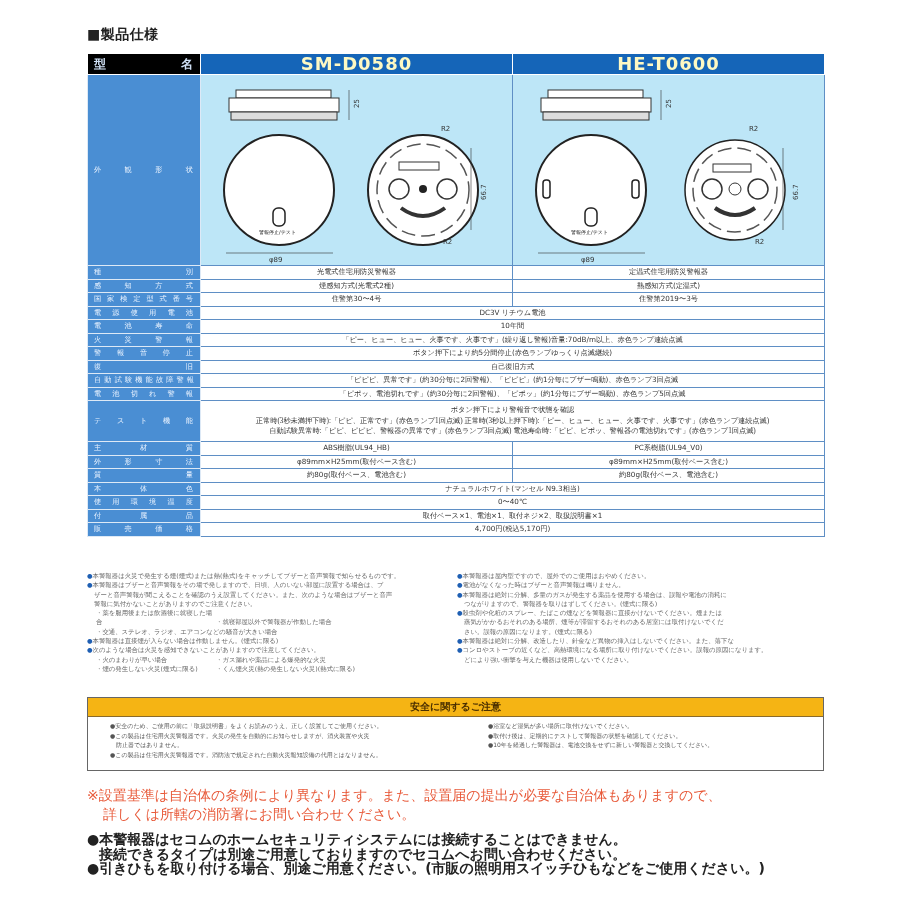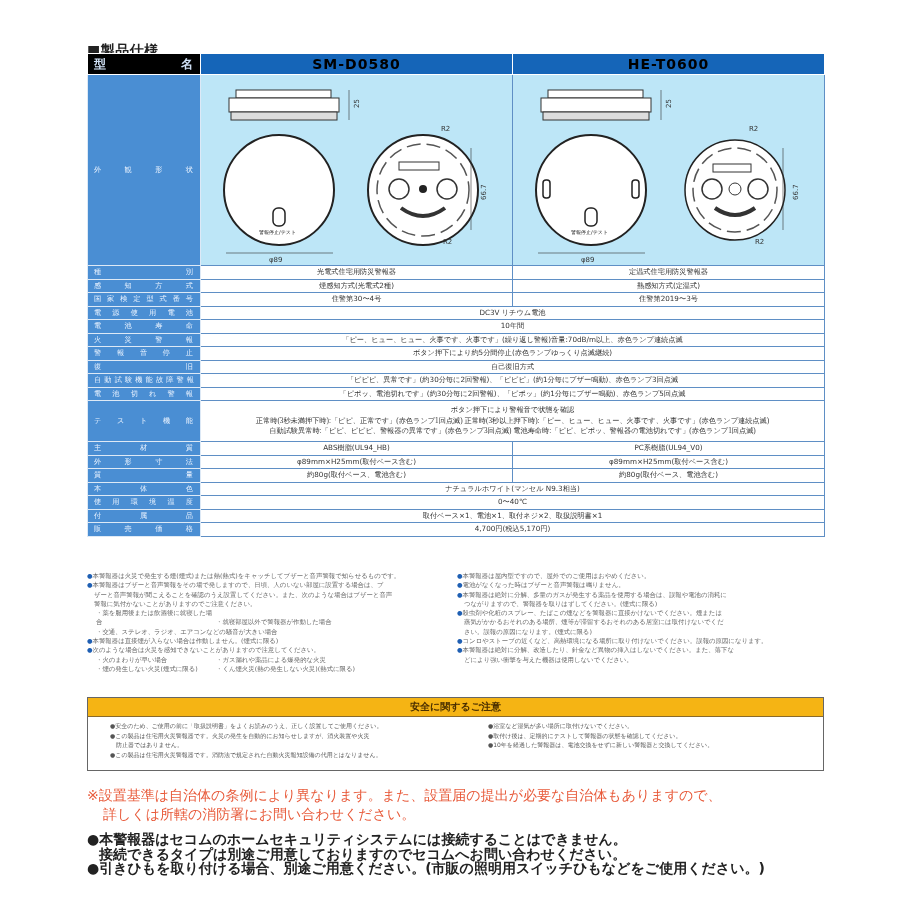--- a/index.html
+++ b/index.html
@@ -2,21 +2,21 @@
 <html><head>
 <meta charset="utf-8">
 <style>
   html, body { margin:0; padding:0; background:#ffffff; }
   body { width:900px; height:900px; position:relative; font-family:"DejaVu Sans", sans-serif; color:#333; overflow:hidden; }
   .wrap { position:absolute; left:87px; top:24px; width:737px; }
   .title { font-size:14px; font-weight:bold; color:#222; height:20px; line-height:20px; margin-bottom:4px; letter-spacing:0.5px; }
   table.spec { width:737px; border-collapse:collapse; table-layout:fixed; }
   table.spec td { border:1px solid #5f8fc5; font-size:7.2px; text-align:center; padding:0; height:12.5px; line-height:12px; white-space:nowrap; color:#333; }
   table.spec td.lbl { background:#4a8ed3; color:#e8f2ff; text-align:justify; text-align-last:justify; padding:0 6px; font-size:7.2px; letter-spacing:1px; width:100px; border-color:#dde9f6; }
-  table.spec tr.model td { background:#1565b8; color:#000000; font-size:14px; font-weight:bold; height:20px; letter-spacing:1px; border-color:#fff; }
+  table.spec tr.model td { background:#1565b8; color:#fef9c3; font-size:18px; font-weight:bold; height:20px; letter-spacing:1px; border-color:#fff; }
   table.spec tr.model td.lbl { background:#000000; font-size:12px; font-weight:bold; color:#cfe0f5; }
   table.spec tr.img td { background:#bde6f7; height:190px; }
   table.spec tr.img td.lbl { background:#4a8ed3; }
   table.spec tr.test td { height:40px; line-height:10.5px;font-family:Liberation Serif, serif; }
   .notes { position:absolute; left:87px; top:572px; width:737px; font-size:6.4px; color:#666; line-height:9.3px; }
   .notes .col { position:absolute; top:0; width:370px; }
   .notes .col.left { left:0; }
   .notes .col.right { left:370px; width:367px; }
   .notes .b { color:#1f5fb3; }
   .notes .ind { padding-left:7px; }
@@ -30,21 +30,21 @@
   .safety .sc.r { left:400px; width:330px; }
   .warn { position:absolute; left:87px; top:786px; font-size:14px; color:#e85a3a; line-height:19px; }
   .warn .ind2 { padding-left:16px; }
   .bot { position:absolute; left:87px; top:832px; font-size:14px; color:#222; font-weight:bold; line-height:14.5px; }
   .bot .ind { padding-left:12px; }
   svg { display:block; }
 </style>
 </head>
 <body>
 
-<div class="title" style="position:absolute;left:87px;top:40px;">■製品仕様</div>
+<div class="title" style="position:absolute;left:87px;top:24px;">■製品仕様</div>
 
 <div class="wrap" style="top:53px;">
 <table class="spec">
   <colgroup>
         <col style="width:113px">
         <col style="width:312px">
         <col style="width:312px">
       </colgroup>
   <tbody>
         <tr class="model">
@@ -211,22 +211,22 @@
     <div class="sub"><span>・煙の発生しない火災(煙式に限る)</span><span style="width:auto">・くん煙火災(熱の発生しない火災)(熱式に限る)</span></div>
   </div>
   <div class="col right">
     <div><span class="b">●</span><span>本警報器は屋内型ですので、屋外でのご使用はおやめください。</span></div>
     <div><span class="b">●</span><span>電池がなくなった時はブザーと音声警報は鳴りません。</span></div>
     <div><span class="b">●</span><span>本警報器は絶対に分解、多量のガスが発生する薬品を使用する場合は、誤報や電池の消耗に</span></div>
     <div class="ind">つながりますので、警報器を取りはずしてください。(煙式に限る)</div>
     <div><span class="b">●</span><span>殺虫剤や化粧のスプレー、たばこの煙などを警報器に直接かけないでください。煙または</span></div>
     <div class="ind">蒸気がかかるおそれのある場所、煙等が滞留するおそれのある居室には取付けないでくだ</div>
     <div class="ind">さい。誤報の原因になります。(煙式に限る)</div>
+    <div><span class="b">●</span><span>本警報器は絶対に分解、改造したり、針金など異物の挿入はしないでください。また、落下な</span></div>
     <div><span class="b">●</span><span>コンロやストーブの近くなど、高熱環境になる場所に取り付けないでください。誤報の原因になります。</span></div>
-    <div><span class="b">●</span><span>本警報器は絶対に分解、改造したり、針金など異物の挿入はしないでください。また、落下な</span></div>
     <div class="ind">どにより強い衝撃を与えた機器は使用しないでください。</div>
   </div>
 </div>
 
 <div class="safety">
   <div class="hd">安全に関するご注意</div>
   <div class="body">
     <div class="sc l">
       <div>●安全のため、ご使用の前に「取扱説明書」をよくお読みのうえ、正しく設置してご使用ください。</div>
       <div>●この製品は住宅用火災警報器です。火災の発生を自動的にお知らせしますが、消火装置や火災</div>

